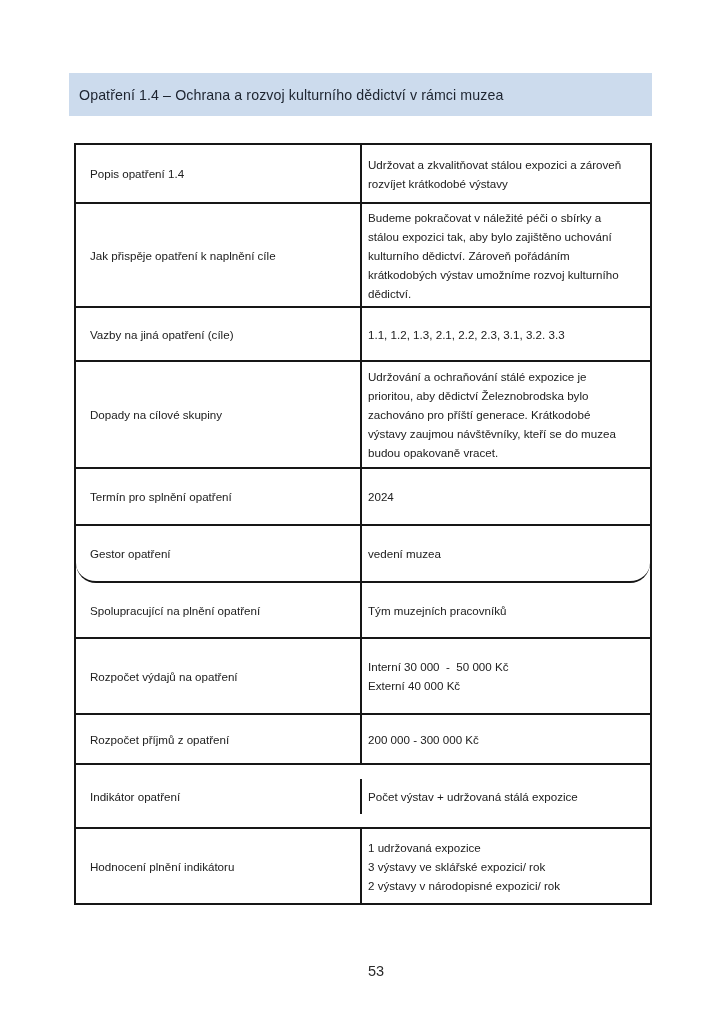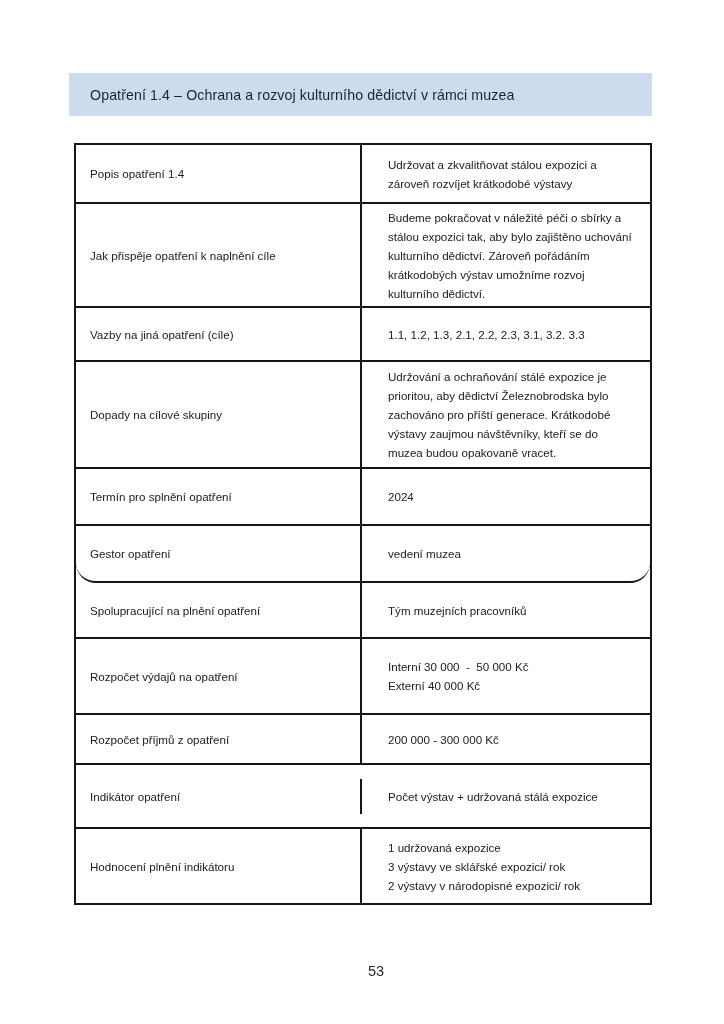--- a/index.html
+++ b/index.html
@@ -15,21 +15,21 @@
   .heading-band {
     position: absolute;
     left: 69px;
     top: 73px;
     width: 583px;
     height: 43px;
     background: #ccdbed;
     display: flex;
     align-items: center;
     box-sizing: border-box;
-    padding-left: 21px;
+    padding-left: 10px;
   }
   .heading-band .title {
     font-size: 14.2px;
     color: #1d2430;
     letter-spacing: 0.1px;
   }
   .measure-table {
     position: absolute;
     left: 74px;
     top: 143px;
@@ -51,21 +51,21 @@
     line-height: 19px;
   }
   .cell-label {
     width: 286px;
     border-right: 2px solid #161616;
     padding: 8px 16px 8px 14px;
     flex-shrink: 0;
   }
   .cell-value {
     flex: 1;
-    padding: 8px 18px 8px 26px;
+    padding: 8px 18px 8px 6px;
   }
   .value-line { white-space: pre-wrap; }
   
   .row:nth-child(1)  { height: 59px; }
   .row:nth-child(2)  { height: 104px; }
   .row:nth-child(3)  { height: 54px; }
   .row:nth-child(4)  { height: 107px; }
   .row:nth-child(5)  { height: 57px; }
   .row:nth-child(6)  { height: 57px; border-radius: 20px; }
   .row:nth-child(7)  { height: 56px; }

